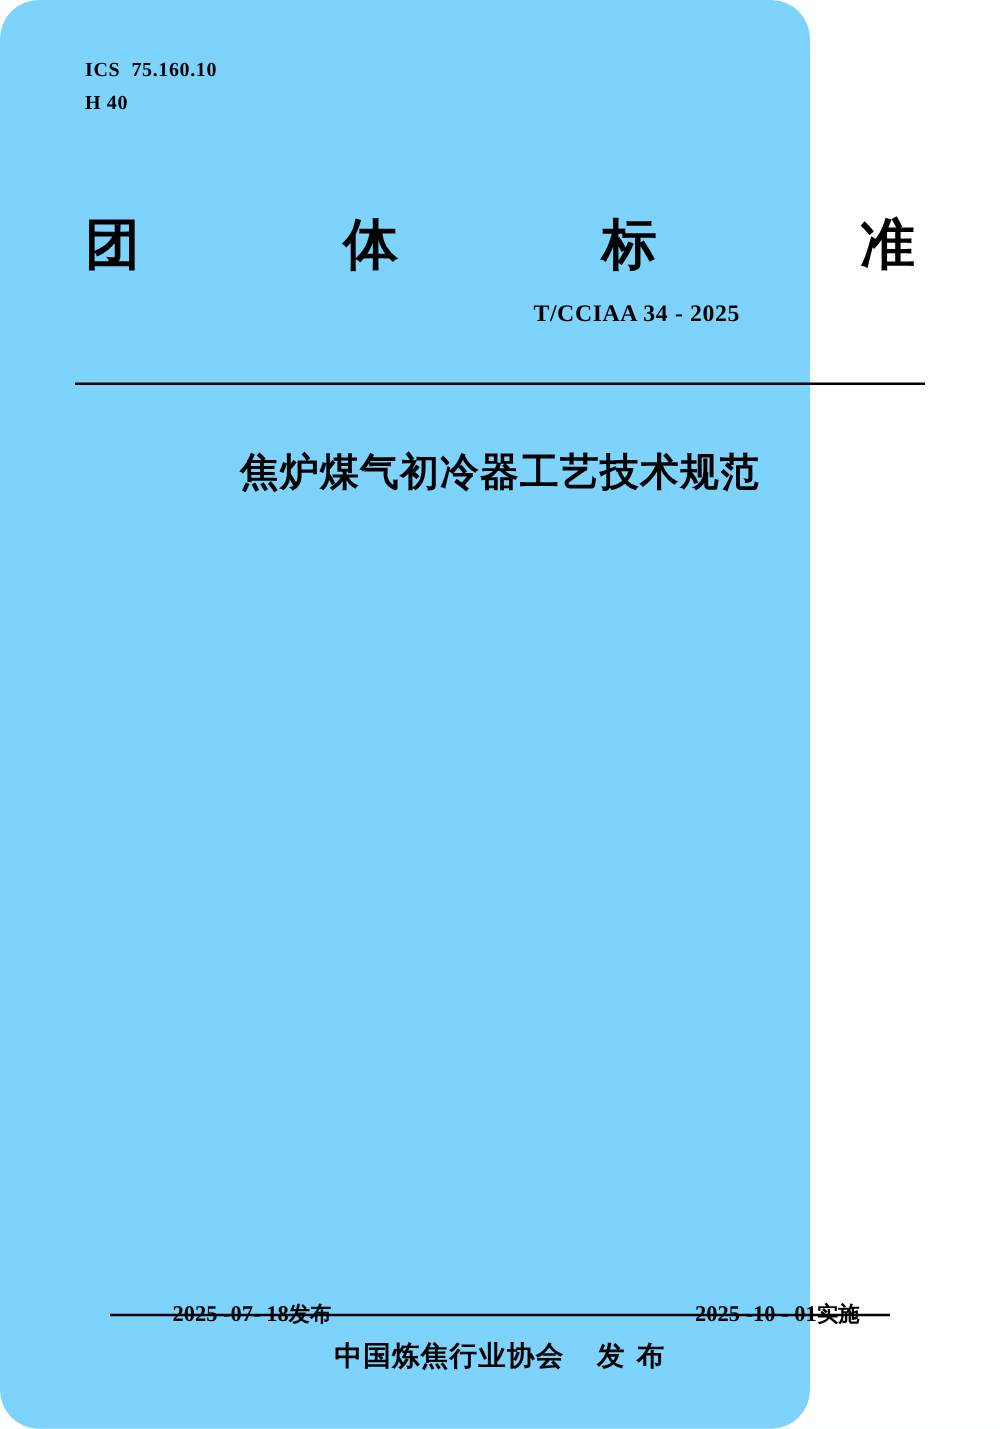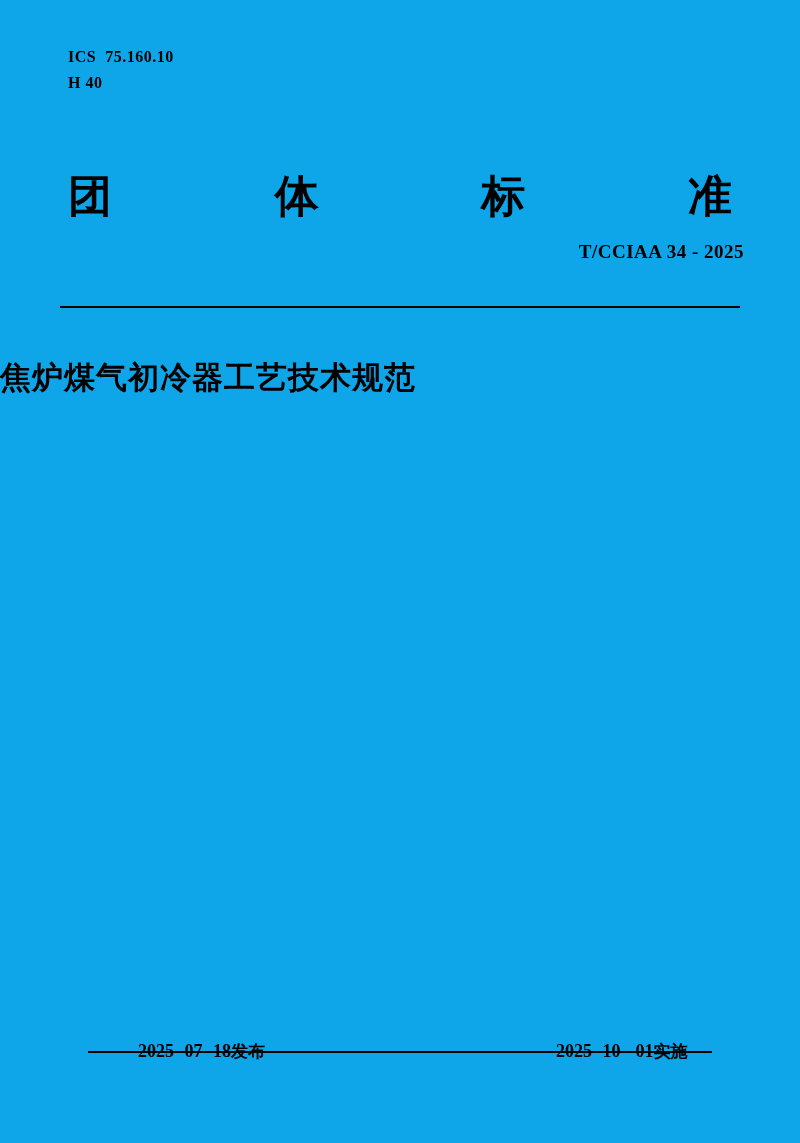--- a/index.html
+++ b/index.html
@@ -13,23 +13,24 @@
     position: relative;
     font-family: "Liberation Serif", serif;
     color: #000000;
     overflow: hidden;
   }
 
   .page {
     position: absolute;
     left: 0;
     top: 0;
-    width: 800px;
+    width: 648px;
     height: 1143px;
-    background: #0ea5e9;
+    background: #7dd3fc;
+    border-radius: 31px;
   }
 
   
   .ics-block {
     position: absolute;
     left: 68px;
     top: 44px;
     font-family: "Liberation Serif", serif;
     font-size: 16px;
     font-weight: 700;
@@ -81,21 +82,21 @@
     height: 2px;
     background: #000000;
   }
 
   
   .title-cn {
     position: absolute;
     left: 0;
     top: 357px;
     width: 800px;
-    text-align: left;
+    text-align: center;
     font-family: "DejaVu Sans", sans-serif;
     font-size: 31px;
     font-weight: 700;
     letter-spacing: 1px;
   }
   .title-en {
     position: absolute;
     left: 0;
     top: 424px;
     width: 800px;
@@ -170,14 +171,17 @@
   <div class="date-issue">
     <span>2025 -07- 18</span><span class="cjk">发布</span>
   </div>
 
   <div class="date-impl">
     <span>2025 -10 - 01</span><span class="cjk">实施</span>
   </div>
 
   <div class="rule-bottom"></div>
 
+  <div class="publisher">
+    <span class="pub-name">中国炼焦行业协会</span><span>发 布</span>
+  </div>
 
 </div>
 
 </body></html>

